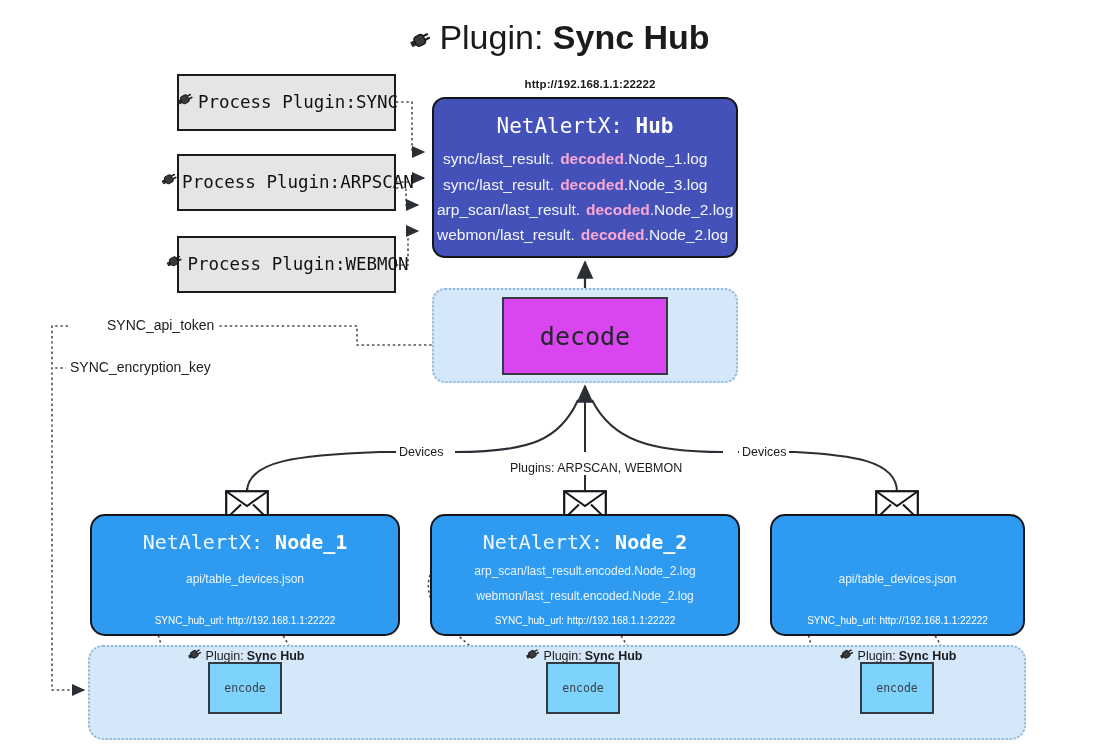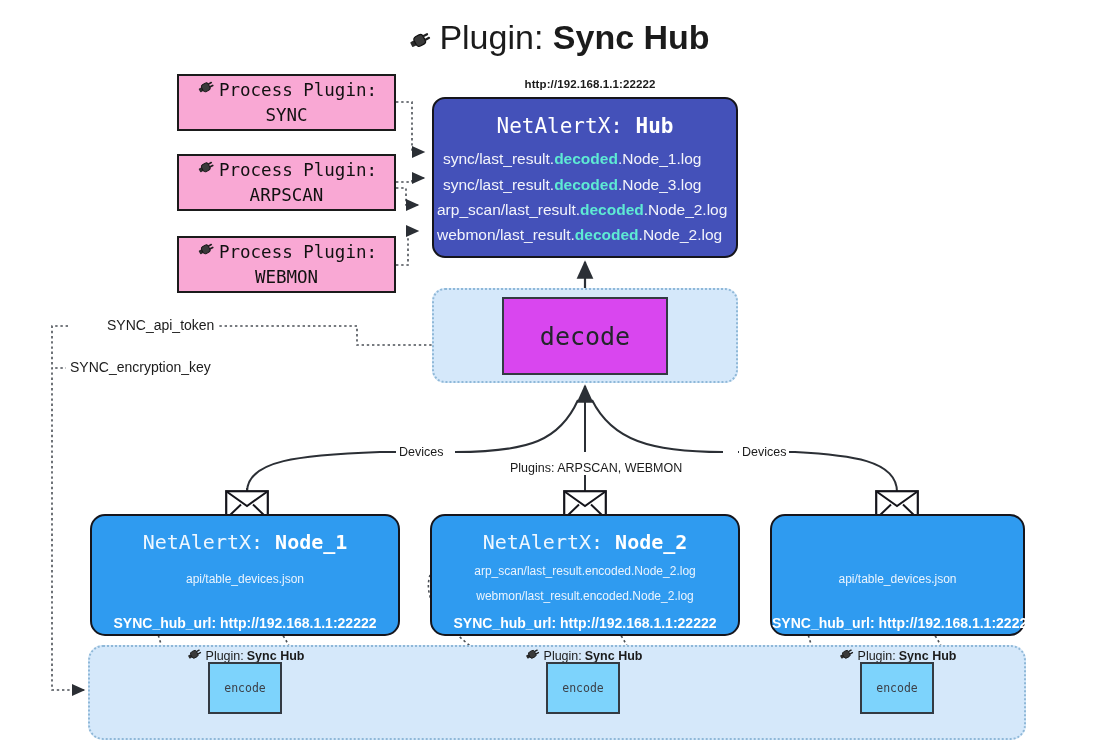--- a/index.html
+++ b/index.html
@@ -9,53 +9,53 @@
   .abs{position:absolute;box-sizing:border-box;}
   svg.layer{position:absolute;left:0;top:0;width:1117px;height:754px;pointer-events:none;}
 
   
   #title{left:0;top:18px;width:1117px;text-align:center;font-size:34px;color:#1b1b1b;}
   #title .plug{display:inline-block;vertical-align:-3px;margin-right:6px;}
   #title .light{font-weight:400;}
   #title .strong{font-weight:700;}
 
   
-  .pbox{background:#f9a8d4;border:2.5px solid #1b1b1b;
+  .pbox{background:#e5e5e5;border:2.5px solid #1b1b1b;
         font-family:"DejaVu Sans Mono", monospace;font-size:17.5px;
-        display:flex;flex-direction:column;align-items:center;justify-content:center;
+        display:flex;flex-direction:row;align-items:center;justify-content:center;
         line-height:1.42;color:#111;}
   .pbox .l1{display:flex;align-items:center;gap:3px;white-space:nowrap;}
   .pbox .l2{white-space:nowrap;}
 
   
   #hubUrl{font-size:11.5px;font-weight:600;color:#1b1b1b;text-align:center;
           left:432px;top:78px;width:316px;letter-spacing:.1px;}
   #hub{left:432px;top:97px;width:306px;height:161px;background:#4451b9;
        border:2.5px solid #15151c;border-radius:13px;}
   #hubTitle{font-family:"DejaVu Sans Mono", monospace;font-size:21px;color:#ffffff;
             text-align:center;margin-top:15px;white-space:nowrap;}
   #hubTitle b{font-weight:700;}
   .hubline{color:#f3f4fb;font-size:15.5px;white-space:nowrap;line-height:1.01;}
-  .hubline b{font-weight:700;color:#5eead4;}
+  .hubline b{font-weight:700;color:#f9a8d4;margin-left:6px;}
 
   
   #decodeWrap{left:432px;top:288px;width:306px;height:95px;background:#d5e8fa;
               border:2px dotted #8fb8d8;border-radius:13px;}
   #decodeBox{left:502px;top:297px;width:166px;height:78px;background:#d946ef;
              border:2.5px solid #333a42;
              display:flex;align-items:center;justify-content:center;
              font-family:"DejaVu Sans Mono", monospace;font-size:25px;color:#23262b;}
 
   
   .node{background:#2f9bf0;border:2.5px solid #15151c;border-radius:15px;}
   .nodeTitle{font-family:"DejaVu Sans Mono", monospace;font-size:20px;color:#eef7ff;
              text-align:center;white-space:nowrap;margin-top:14px;}
   .nodeTitle b{font-weight:700;color:#ffffff;}
   .nodeLine{color:#eaf4fe;font-size:12px;text-align:center;white-space:nowrap;}
-  .nodeFoot{color:#ffffff;font-size:14px;font-weight:700;text-align:center;white-space:nowrap;}
+  .nodeFoot{color:#ffffff;font-size:10px;font-weight:400;text-align:center;white-space:nowrap;}
 
   
   #strip{left:88px;top:645px;width:938px;height:95px;background:#d5e8fa;
          border:2px dotted #8fb8d8;border-radius:15px;}
   .encBox{background:#7dd3fc;border:2.5px solid #333a42;
           display:flex;align-items:center;justify-content:center;
           font-family:"DejaVu Sans Mono", monospace;font-size:11.5px;color:#3c4149;}
   .encLabel{font-size:12.5px;color:#1b1b1b;white-space:nowrap;text-align:center;
             display:flex;align-items:center;justify-content:center;gap:3px;}
   .encLabel b{font-weight:700;}

